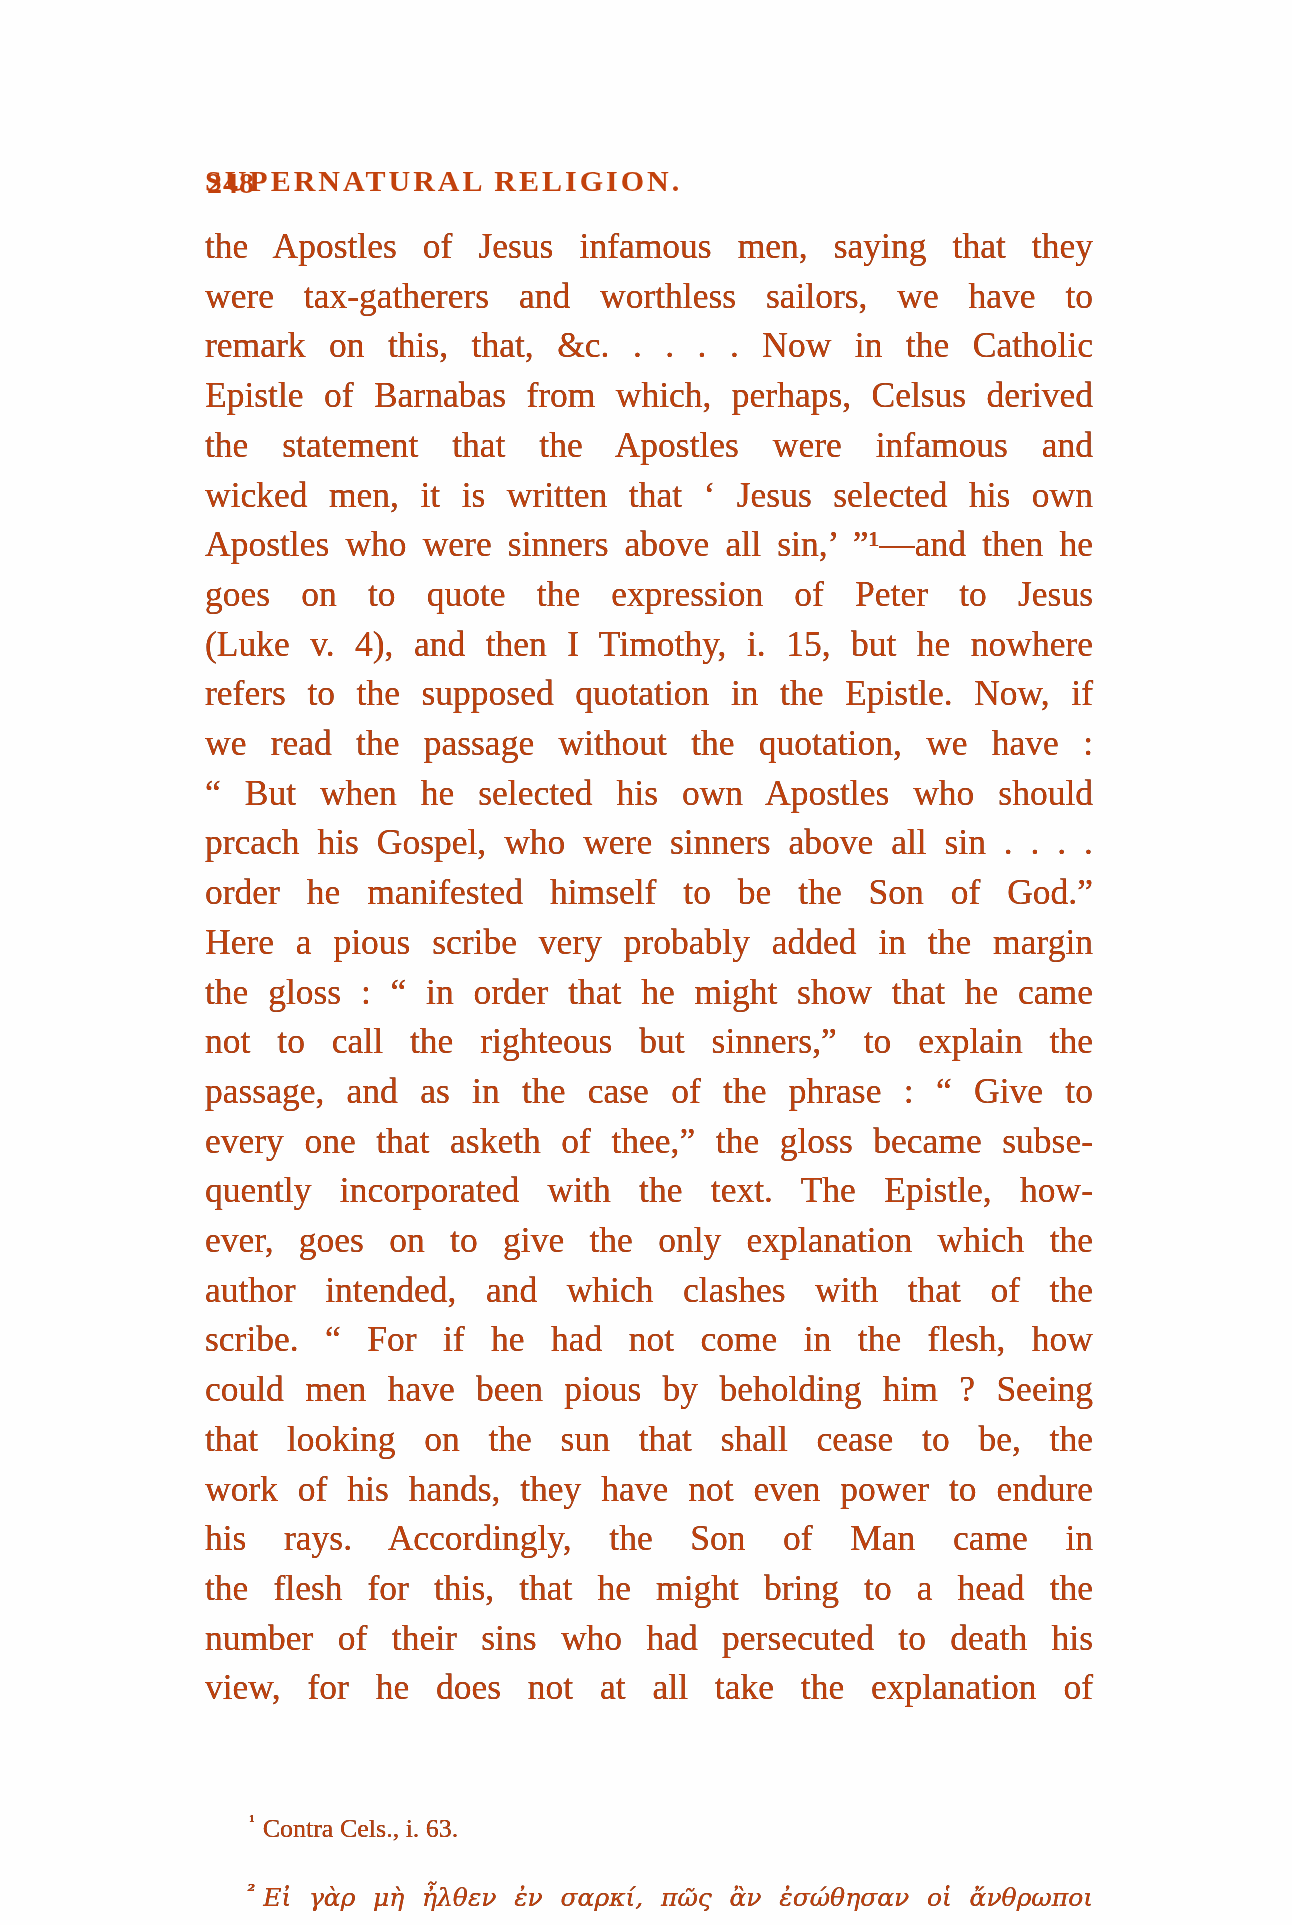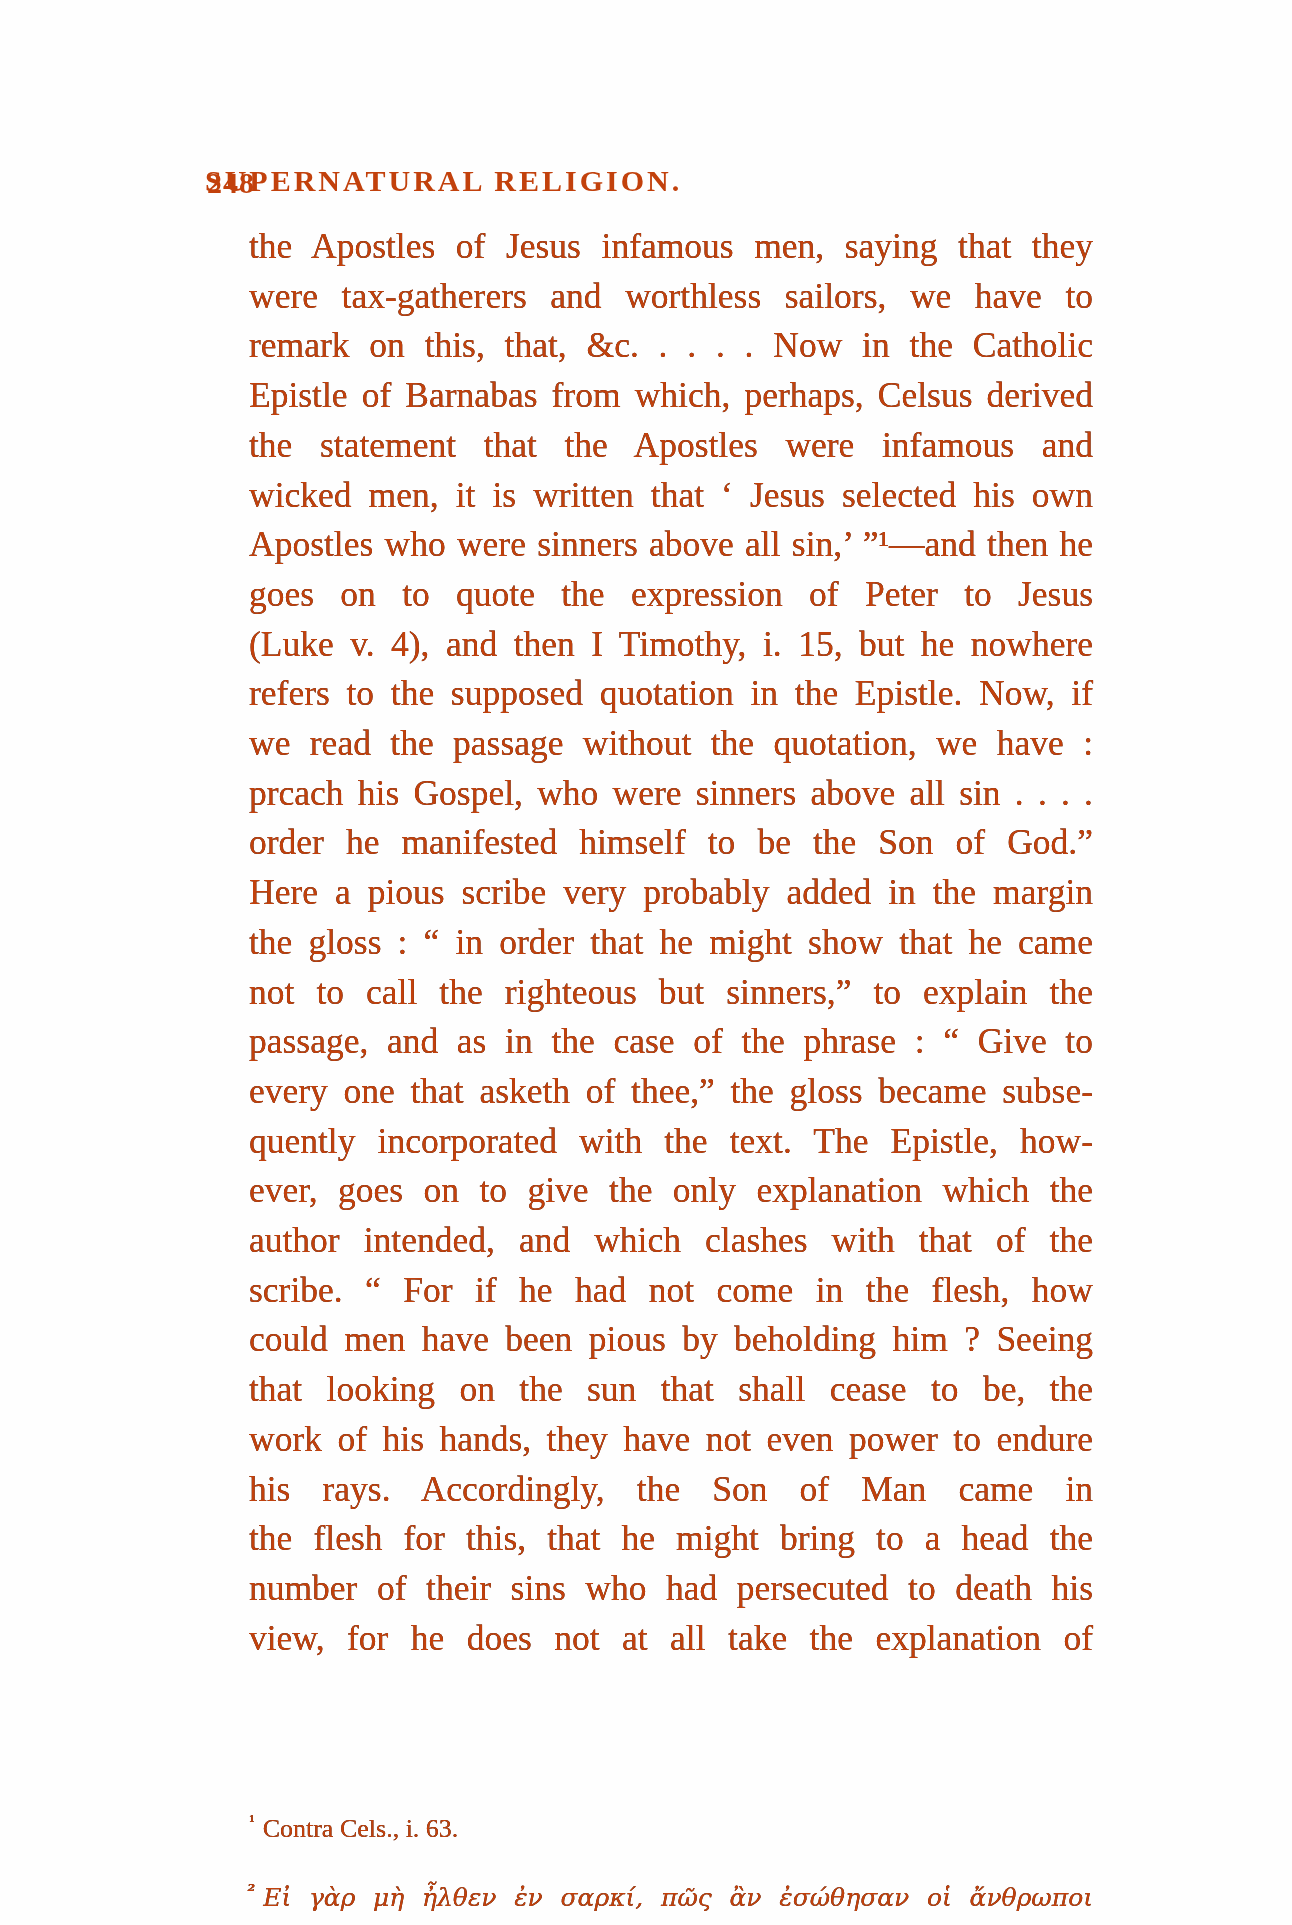--- a/index.html
+++ b/index.html
@@ -48,21 +48,20 @@
     left: 205px;
     width: 888px;
     font-size: 35.5px;
     line-height: 49.7px;
     text-shadow: 0 0 0.5px #111;
   }
   .tline {
     text-align: justify;
     text-align-last: justify;
     white-space: normal;
-    margin-left: 44px;
   }
   .footnotes {
     position: absolute;
     top: 1797px;
     left: 205px;
     width: 888px;
     font-size: 26px;
     line-height: 48px;
     text-shadow: 0 0 0.4px #111;
   }
@@ -98,20 +97,21 @@
       <div class="tline">were tax-gatherers and worthless sailors, we have to</div>
       <div class="tline">remark on this, that, &amp;c. . . . . Now in the Catholic</div>
       <div class="tline">Epistle of Barnabas from which, perhaps, Celsus derived</div>
       <div class="tline">the statement that the Apostles were infamous and</div>
       <div class="tline">wicked men, it is written that ‘ Jesus selected his own</div>
       <div class="tline">Apostles who were sinners above all sin,’ ”¹—and then he</div>
       <div class="tline">goes on to quote the expression of Peter to Jesus</div>
       <div class="tline">(Luke v. 4), and then I Timothy, i. 15, but he nowhere</div>
       <div class="tline">refers to the supposed quotation in the Epistle. Now, if</div>
       <div class="tline">we read the passage without the quotation, we have :</div>
+      <div class="tline">“ But when he selected his own Apostles who should</div>
       <div class="tline">prcach his Gospel, who were sinners above all sin . . . .</div>
       <div class="tline">order he manifested himself to be the Son of God.”</div>
       <div class="tline">Here a pious scribe very probably added in the margin</div>
       <div class="tline">the gloss : “ in order that he might show that he came</div>
       <div class="tline">not to call the righteous but sinners,” to explain the</div>
       <div class="tline">passage, and as in the case of the phrase : “ Give to</div>
       <div class="tline">every one that asketh of thee,” the gloss became subse-</div>
       <div class="tline">quently incorporated with the text. The Epistle, how-</div>
       <div class="tline">ever, goes on to give the only explanation which the</div>
       <div class="tline">author intended, and which clashes with that of the</div>

